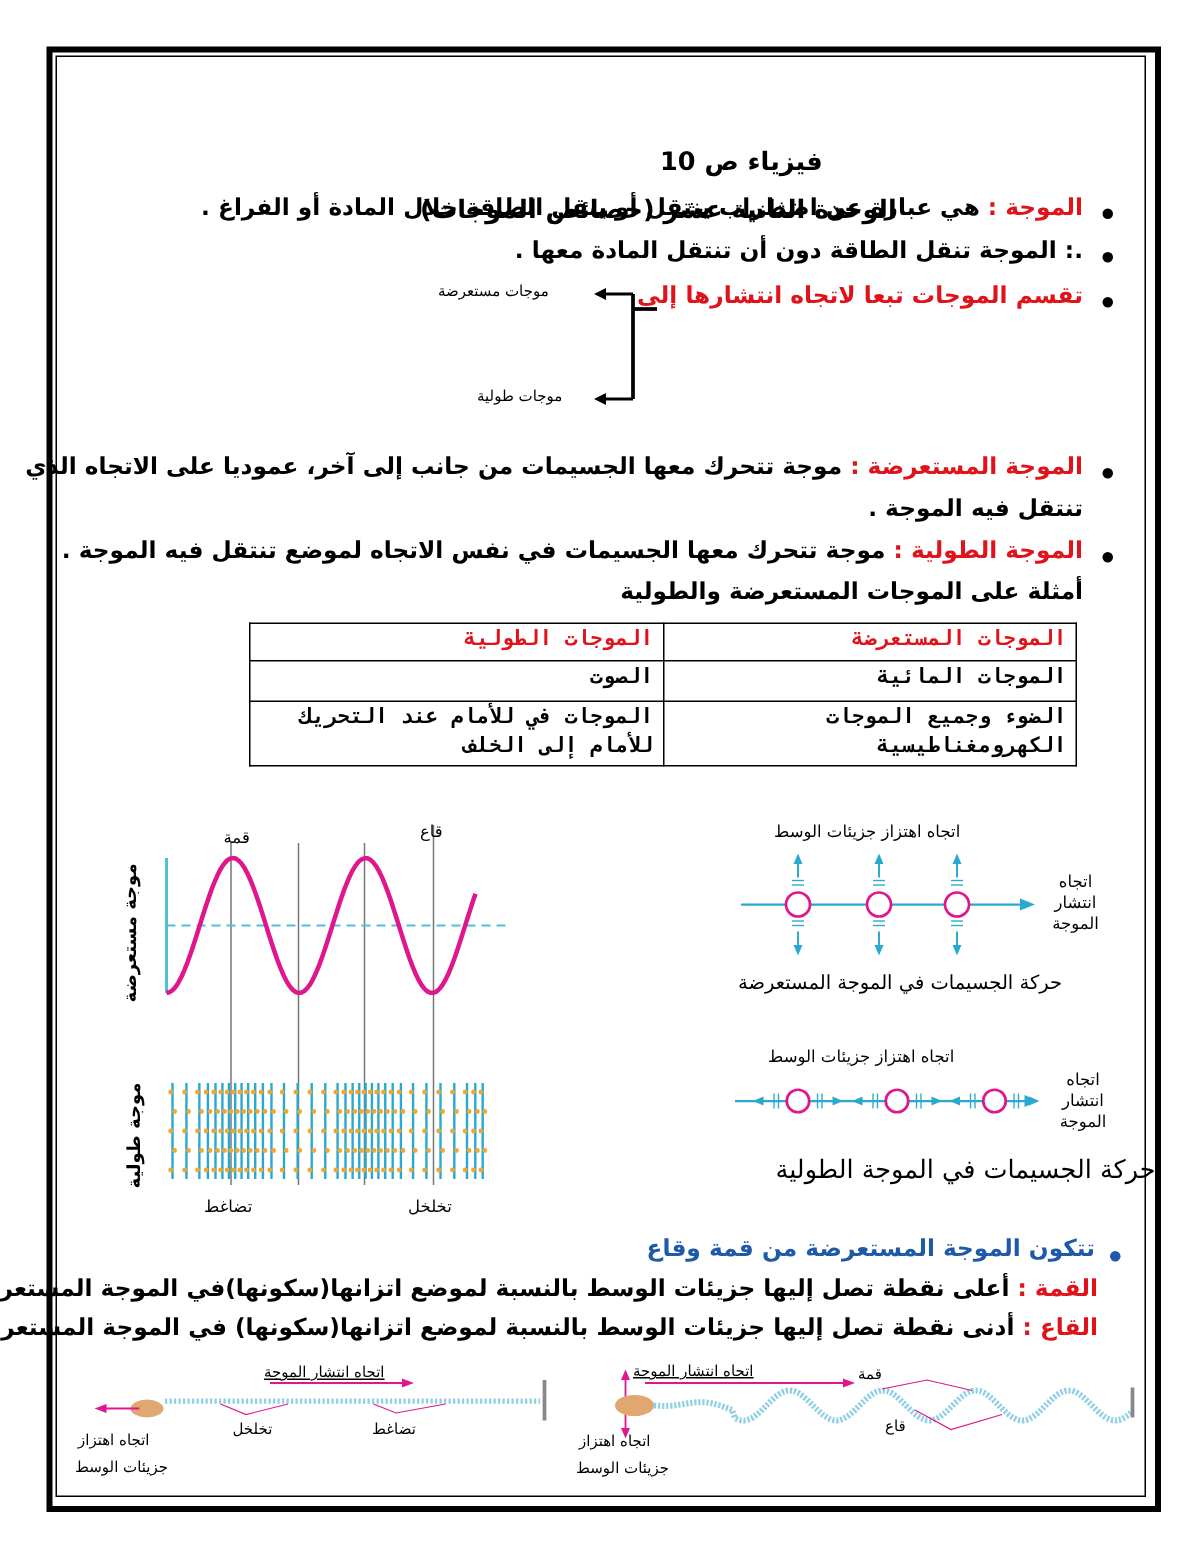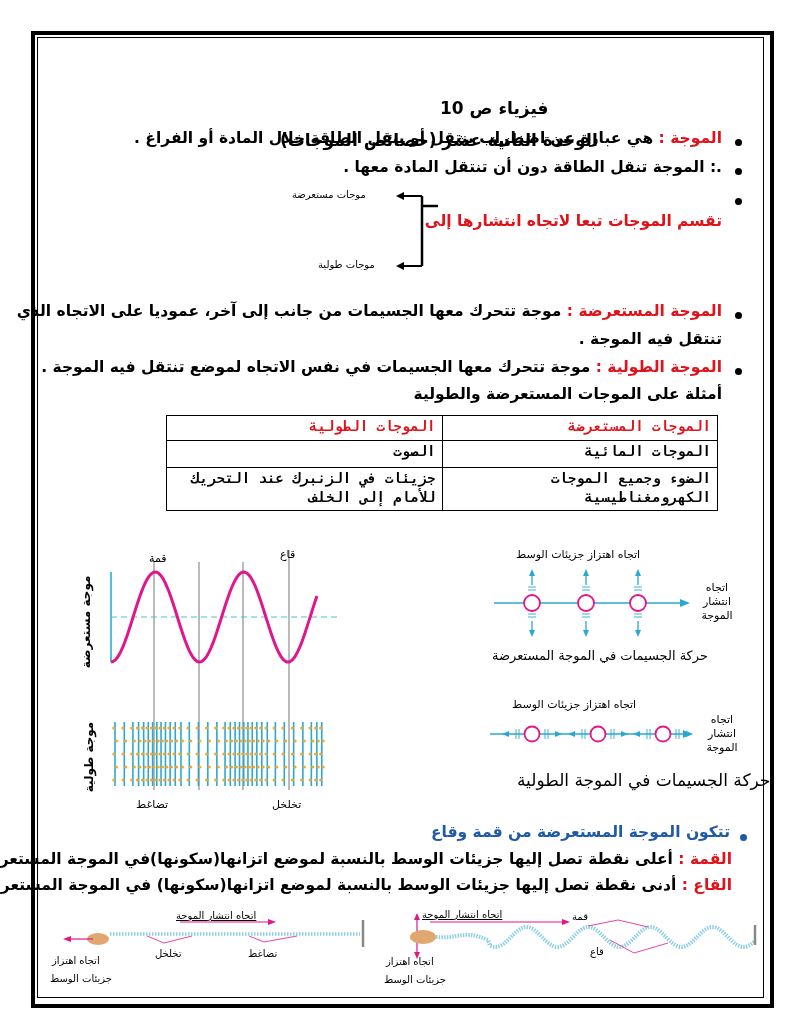--- a/index.html
+++ b/index.html
@@ -4,21 +4,21 @@
 <style>
   html, body { margin: 0; padding: 0; background: #ffffff; }
   body { width: 800px; height: 1035px; position: relative; overflow: hidden;
          font-family: "DejaVu Sans", sans-serif; color: #000; }
   .frame-outer { position: absolute; left: 31px; top: 31px; width: 735px; height: 969px;
                  border: 4px solid #000; box-sizing: content-box; }
   .frame-inner { position: absolute; left: 37px; top: 37px; width: 725px; height: 959px;
                  border: 1.5px solid #000; }
   .rtl { direction: rtl; }
   .abs { position: absolute; white-space: nowrap; }
-  .red { color: #e0131b; margin-top: 24px; }
+  .red { color: #e0131b; }
   .blue { color: #1e5aa8; }
   .title { font-size: 17px; font-weight: bold; }
   .line { font-size: 15.5px; font-weight: bold; }
   .bullet { position: absolute; width: 7px; height: 7px; border-radius: 50%; background: #000; }
   .bullet.blue { background: #1e5aa8; }
   .small { font-size: 10px; }
   table.examples { position: absolute; left: 166px; top: 415px; width: 552px;
                    border-collapse: collapse; direction: rtl; font-size: 14px; font-weight: bold; }
   table.examples td { border: 1.5px solid #000; padding: 2px 6px; vertical-align: top; width: 50%;
                       line-height: 19px; font-family: Liberation Mono, monospace; }
@@ -73,21 +73,21 @@
       <tr class="head">
     <td>الموجات المستعرضة</td>
     <td>الموجات الطولية</td>
   </tr>
   <tr>
     <td style="height:22px;">الموجات المائية</td>
     <td>الصوت</td>
   </tr>
   <tr>
     <td>الضوء وجميع الموجات الكهرومغناطيسية</td>
-    <td>جزيئات في الزنبرك عند التحريك للأمام إلى الخلف</td>
+    <td>الموجات في للأمام عند التحريك للأمام إلى الخلف</td>
   </tr>
 </tbody>
   </table>
 
 <svg id="compare-fig" style="left:60px; top:540px;" width="290" height="280">
 
   <line x1="94" y1="22" x2="94" y2="250" stroke="#777" stroke-width="1"></line>
   <line x1="139" y1="22" x2="139" y2="250" stroke="#777" stroke-width="1"></line>
   <line x1="183" y1="22" x2="183" y2="250" stroke="#777" stroke-width="1"></line>
   <line x1="229" y1="10" x2="229" y2="250" stroke="#777" stroke-width="1"></line>

